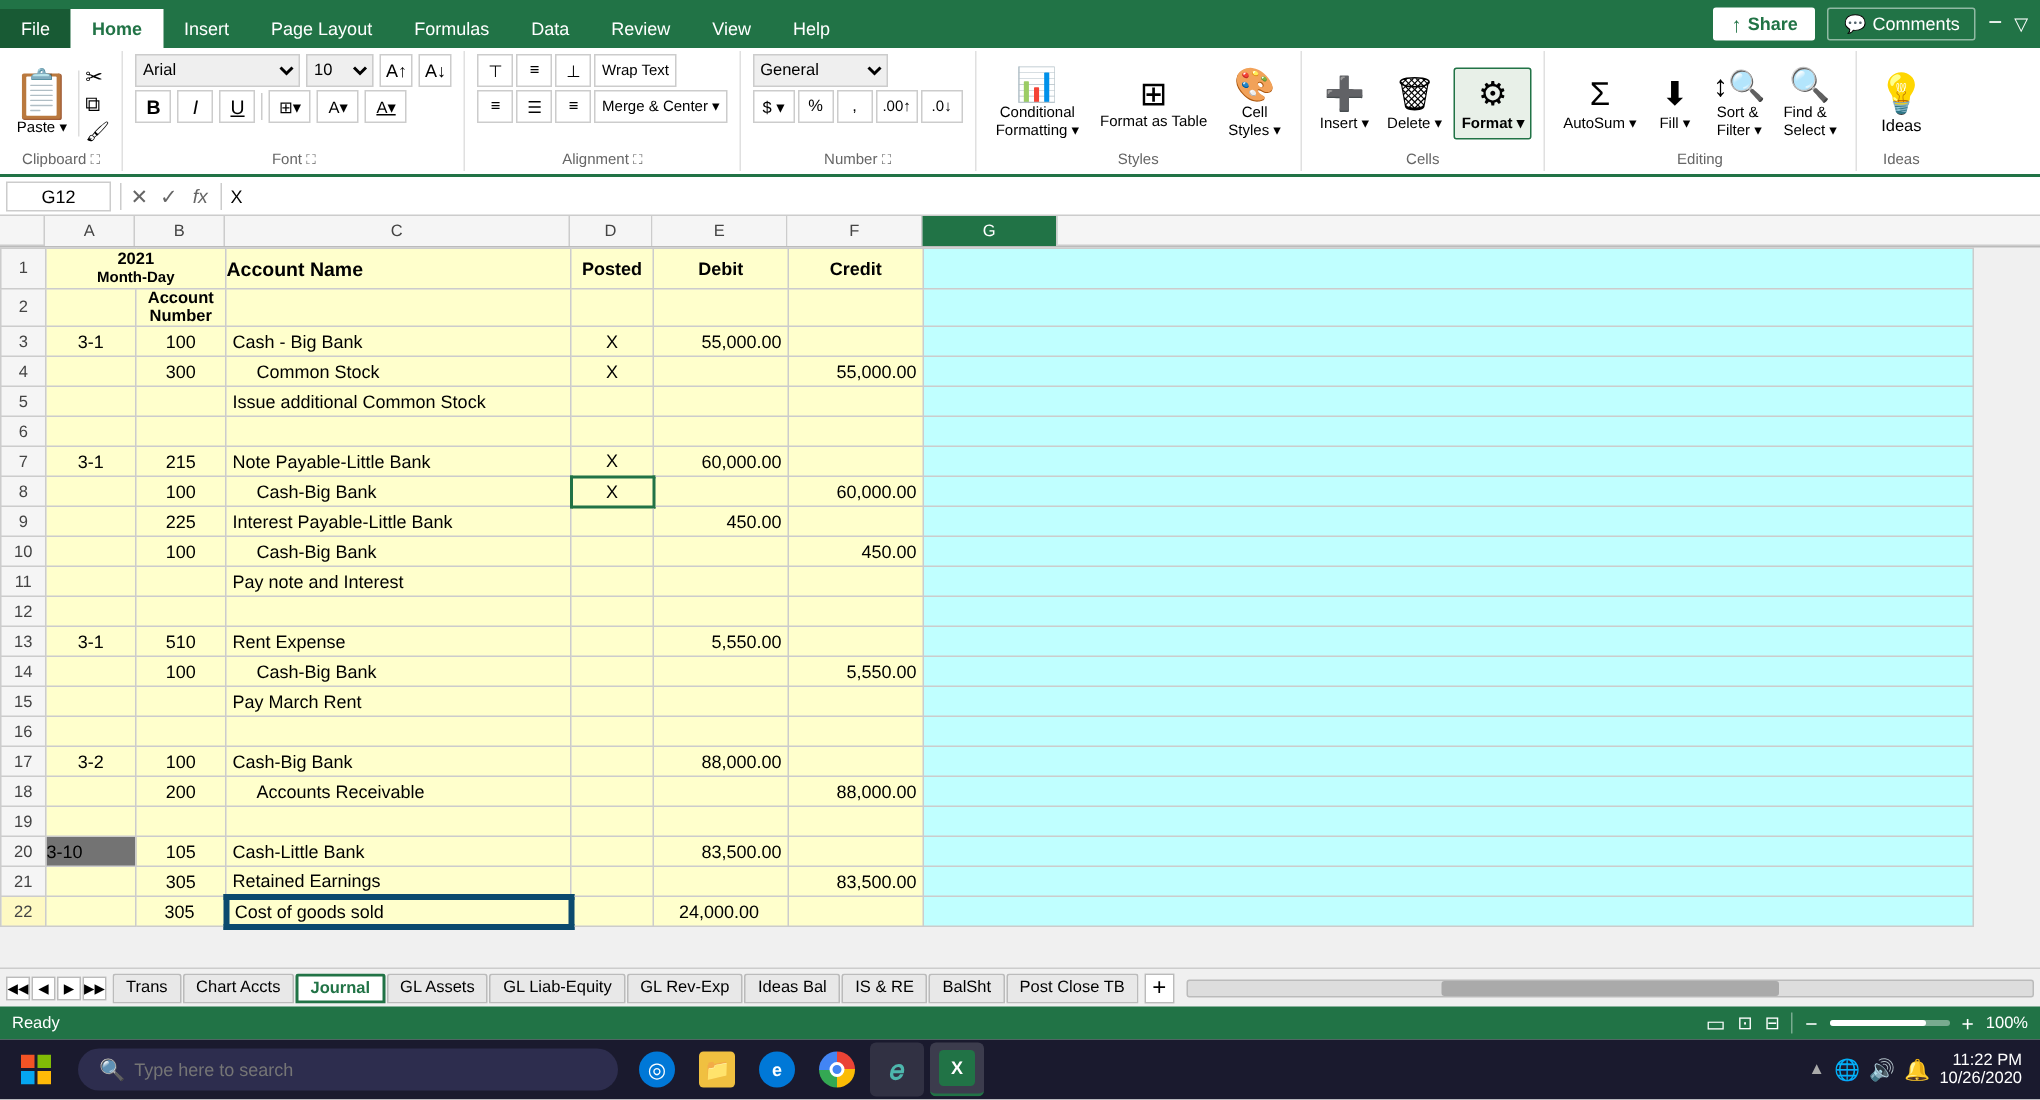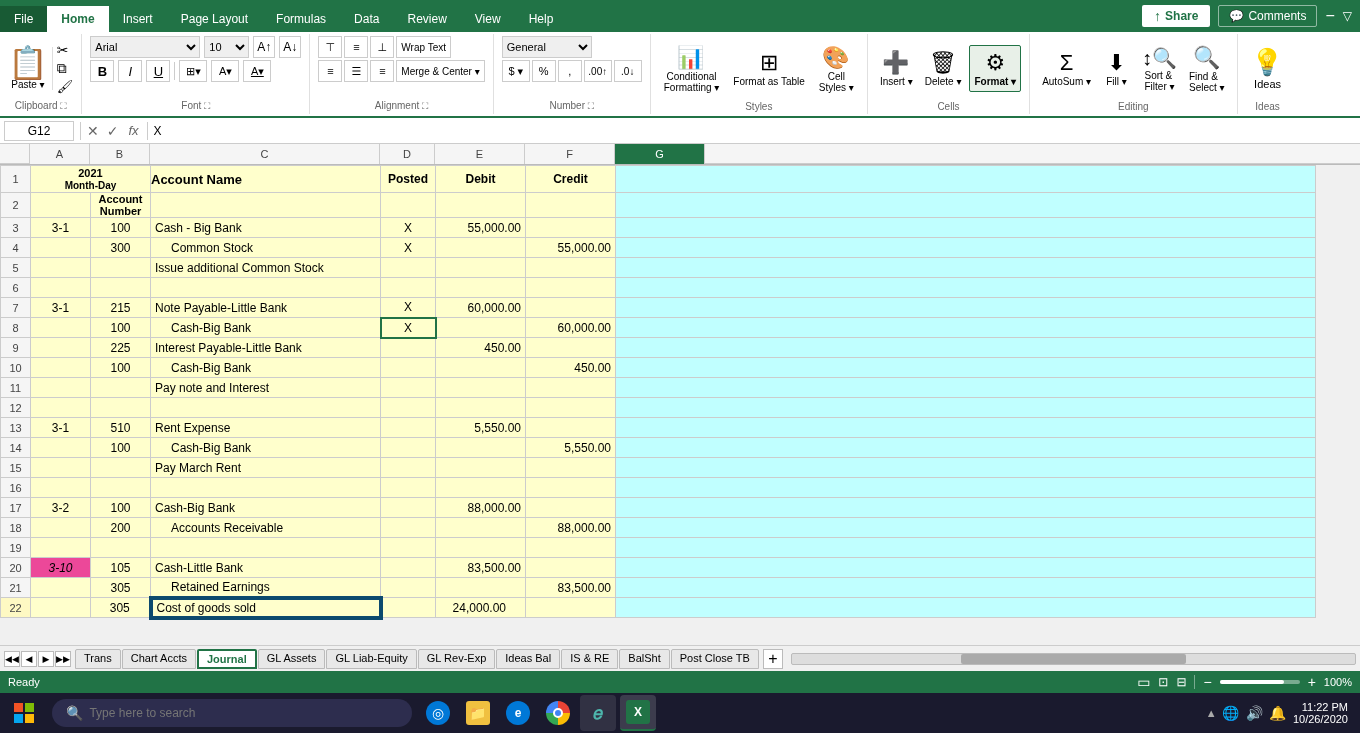--- a/index.html
+++ b/index.html
@@ -418,34 +418,34 @@
           <td style="border:1px solid #ccc;background:#ffffcc;height:20px;"></td>
           <td style="border:1px solid #ccc;background:#ffffcc;height:20px;"></td>
           <td style="border:1px solid #ccc;background:#ffffcc;height:20px;"></td>
           <td style="border:1px solid #ccc;background:#ffffcc;height:20px;"></td>
           <td style="border:1px solid #ccc;background:#ffffcc;height:20px;"></td>
           <td style="border:1px solid #ccc;background:#c0ffff;height:20px;"></td>
         </tr>
 
         <tr>
           <td style="border:1px solid #ccc;background:#f5f5f5;text-align:center;font-size:11px;color:#444;height:20px;">20</td>
-          <td style="border:1px solid #ccc;background:#ec4899;text-align:center;height:20px;font-style:italic;">3-10</td>
+          <td style="border:1px solid #ccc;background:#737373;height:20px;">3-10</td>
           <td style="border:1px solid #ccc;background:#ffffcc;text-align:center;height:20px;">105</td>
           <td style="border:1px solid #ccc;background:#ffffcc;height:20px;padding-left:4px;">Cash-Little Bank</td>
           <td style="border:1px solid #ccc;background:#ffffcc;height:20px;"></td>
           <td style="border:1px solid #ccc;background:#ffffcc;text-align:right;height:20px;padding-right:4px;">83,500.00</td>
           <td style="border:1px solid #ccc;background:#ffffcc;height:20px;"></td>
           <td style="border:1px solid #ccc;background:#c0ffff;height:20px;"></td>
         </tr>
 
         <tr>
           <td style="border:1px solid #ccc;background:#f5f5f5;text-align:center;font-size:11px;color:#444;height:20px;">21</td>
           <td style="border:1px solid #ccc;background:#ffffcc;height:20px;"></td>
           <td style="border:1px solid #ccc;background:#ffffcc;text-align:center;height:20px;">305</td>
-          <td style="border:1px solid #ccc;background:#ffffcc;height:20px;padding-left:20px;">Retained Earnings</td>
+          <td style="border:1px solid #ccc;background:#ffffcc;height:20px;padding-left:4px;">Retained Earnings</td>
           <td style="border:1px solid #ccc;background:#ffffcc;height:20px;"></td>
           <td style="border:1px solid #ccc;background:#ffffcc;height:20px;"></td>
           <td style="border:1px solid #ccc;background:#ffffcc;text-align:right;height:20px;padding-right:4px;">83,500.00</td>
           <td style="border:1px solid #ccc;background:#c0ffff;height:20px;"></td>
         </tr>
 
         <tr>
           <td style="border:1px solid #ccc;background:#fef9c3;text-align:center;font-size:11px;color:#444;height:20px;">22</td>
           <td style="border:1px solid #ccc;background:#ffffcc;height:20px;"></td>
           <td style="border:1px solid #ccc;background:#ffffcc;text-align:center;height:20px;">305</td>

